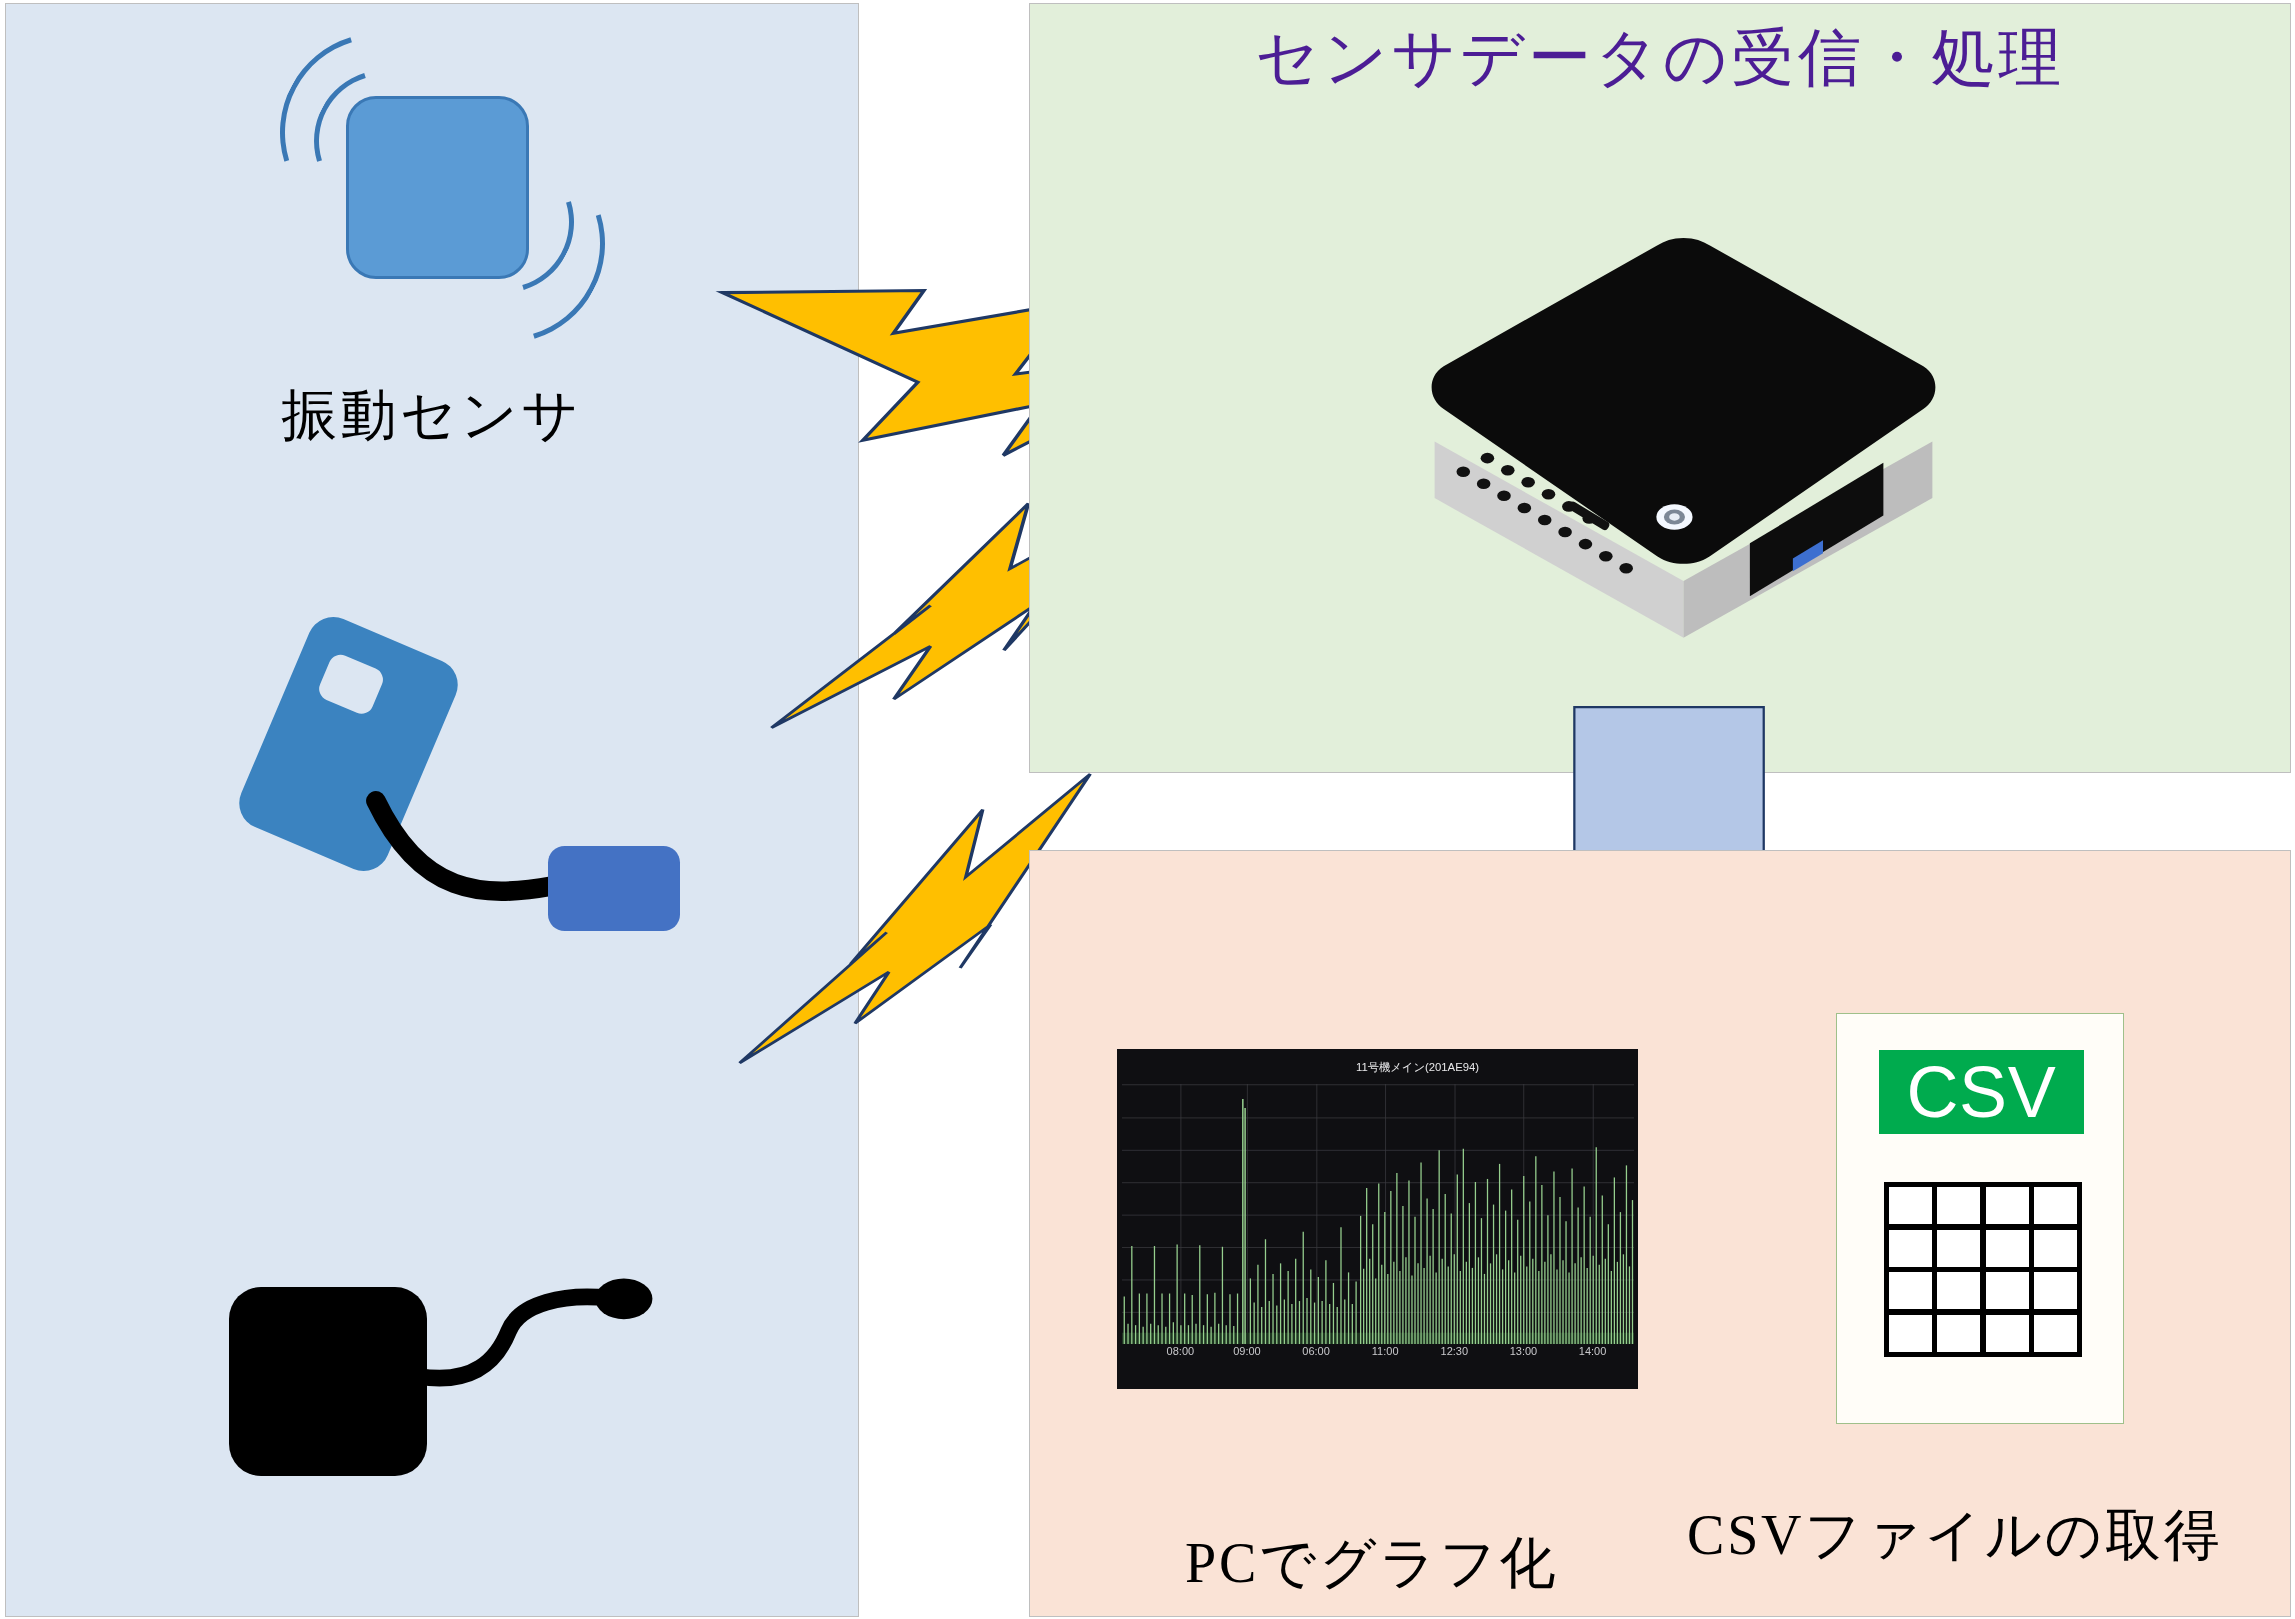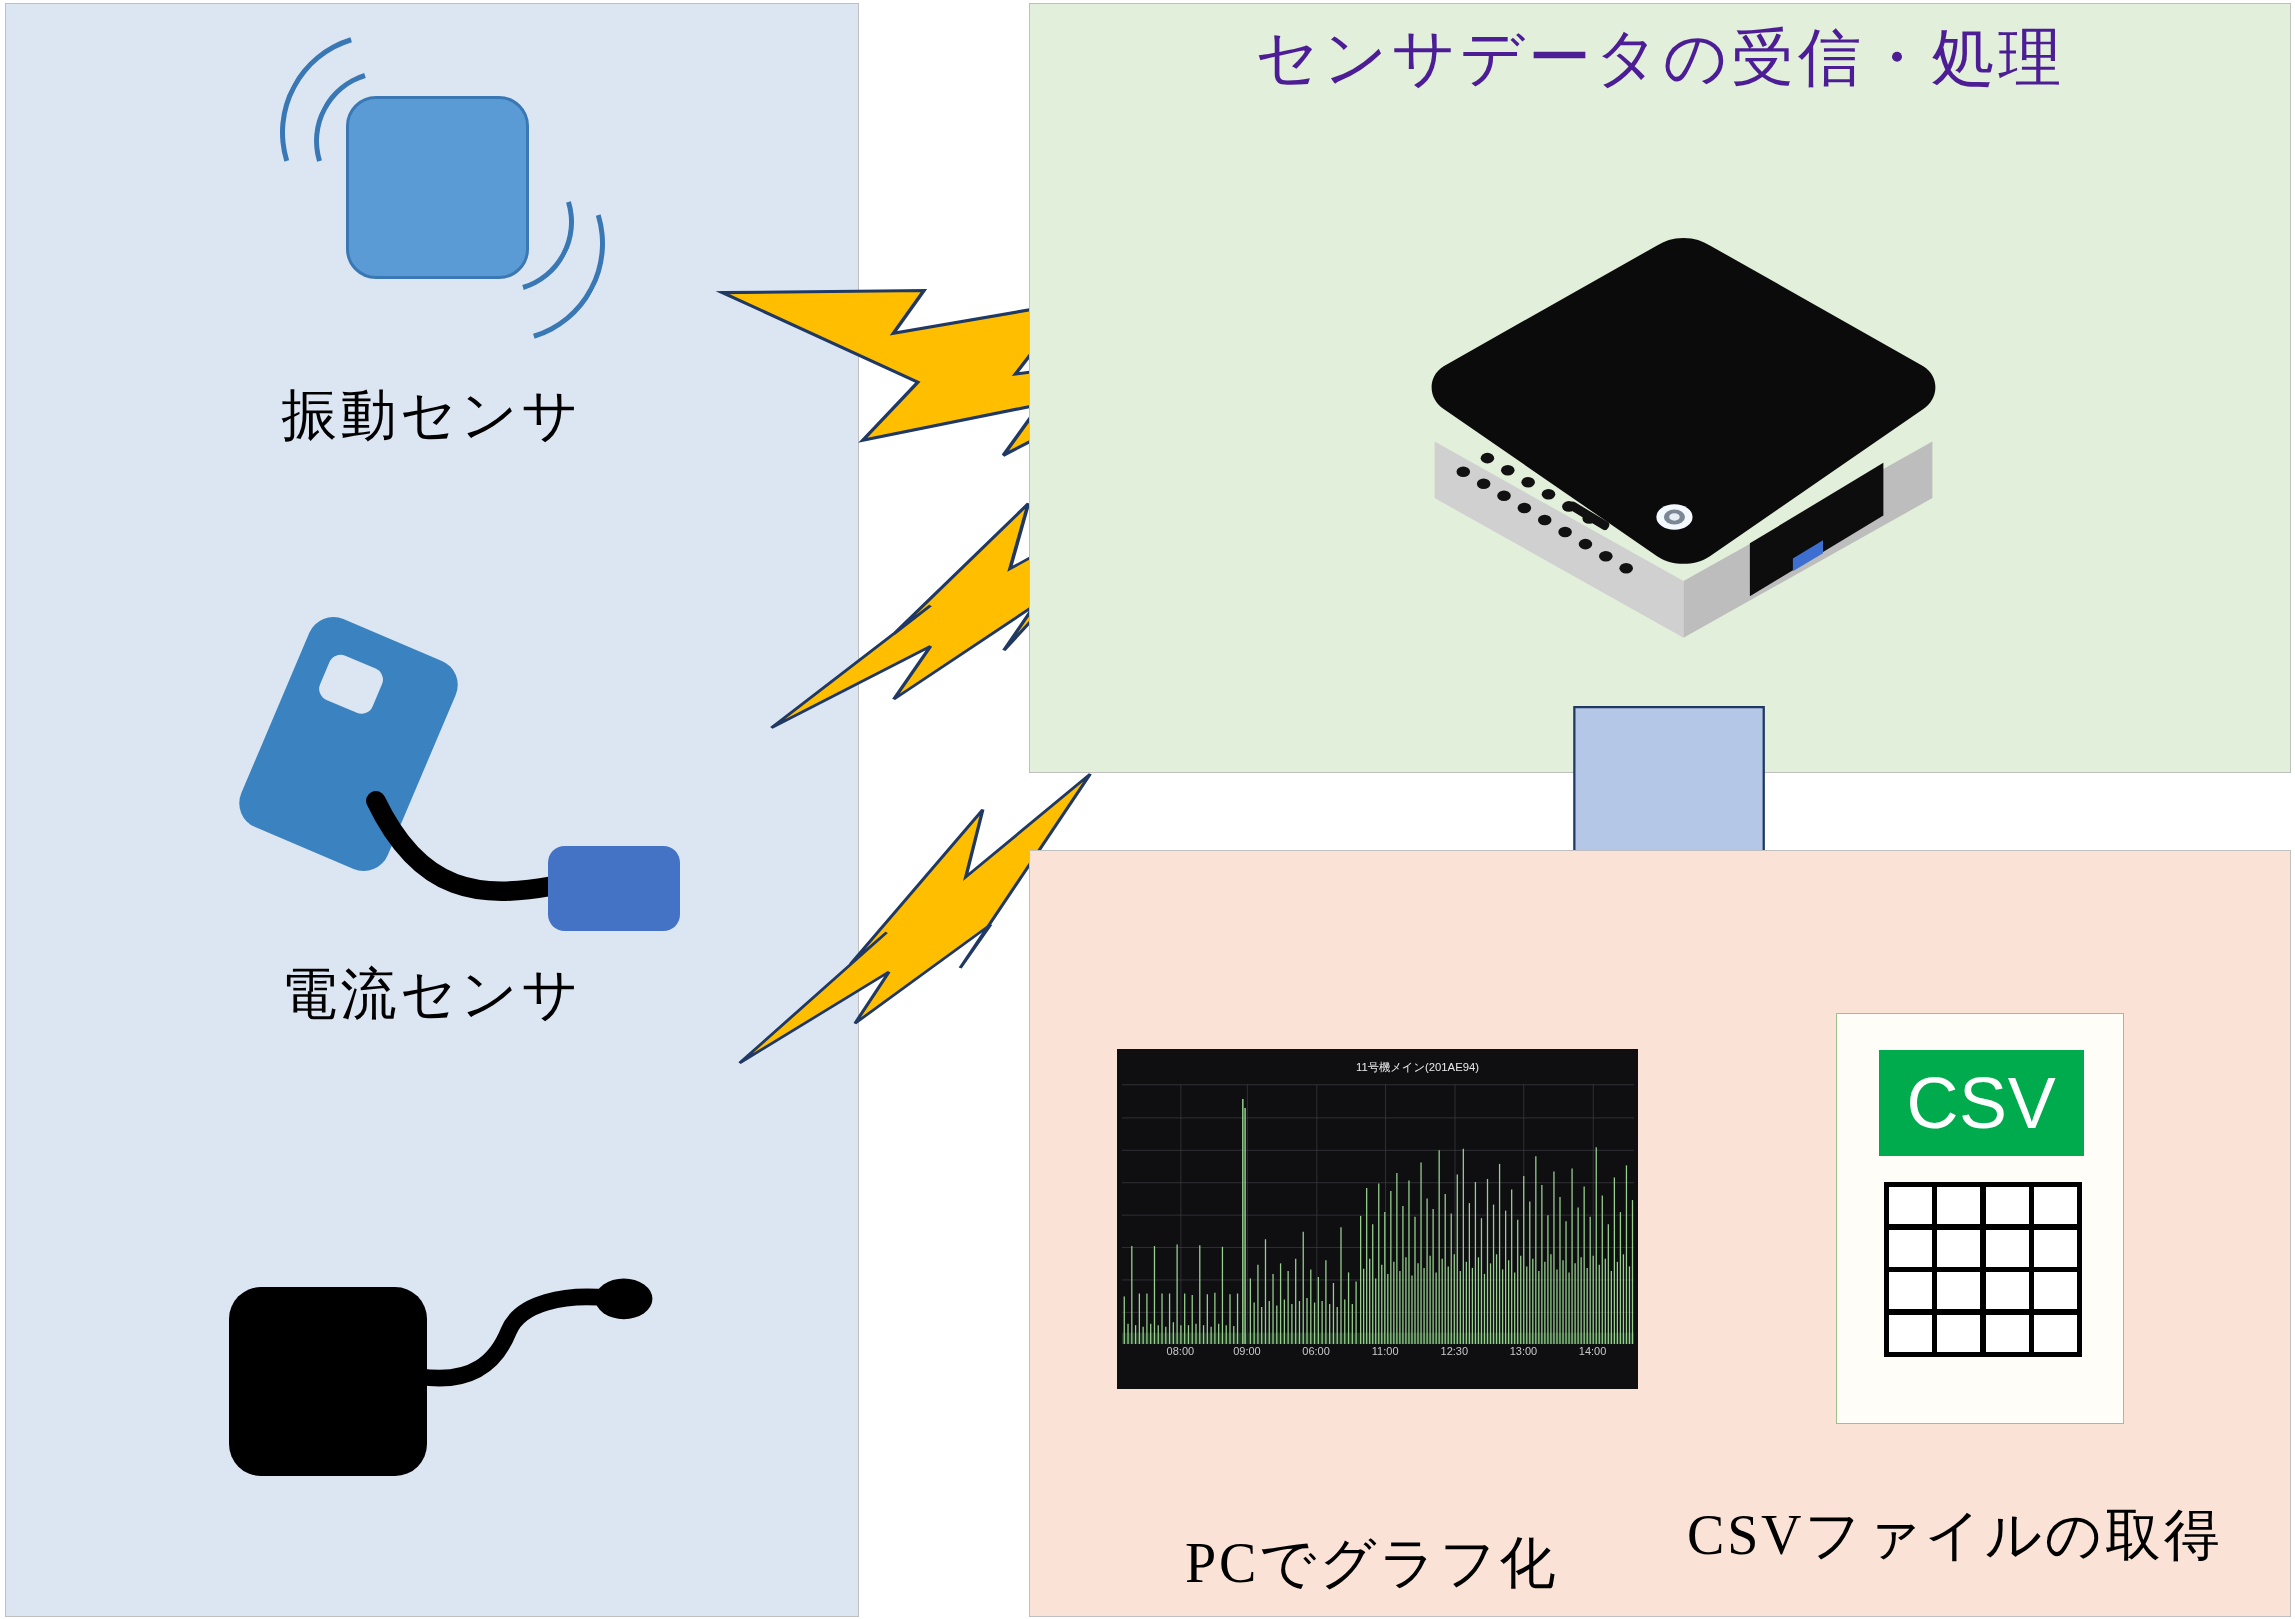--- a/index.html
+++ b/index.html
@@ -51,21 +51,21 @@
     background:#0f0f12;box-shadow:0 0 0 2.3px #fae3d6;}
   #graph-title{position:absolute;left:0;top:10.6px;width:100%;text-align:center;
     color:#e8e8ea;font-size:11.3px;white-space:nowrap;margin-left:40px;}
   #plot{position:absolute;left:4.5px;top:35px;width:512px;height:260px;}
   #xaxis{position:absolute;left:4.5px;top:296px;width:512px;height:18px;color:#c9c9cc;
     font-size:11px;}
   #xaxis span{position:absolute;transform:translateX(-50%);}
 
   #csv-card{position:absolute;left:1836px;top:1013px;width:288px;height:411px;
     background:#fffdf8;border:1.5px solid #9fc08a;box-sizing:border-box;}
-  #csv-head{position:absolute;left:42px;top:36px;width:205px;height:106px;
+  #csv-head{position:absolute;left:42px;top:36px;width:205px;height:84px;
     background:#00ab4e;display:flex;align-items:center;justify-content:center;}
   #csv-head span{color:#fff;font-size:72px;line-height:1;letter-spacing:.01em;}
   #csv-grid{position:absolute;left:47px;top:168px;width:198px;height:175px;
     background:#000;display:grid;grid-template-columns:repeat(4,1fr);
     grid-template-rows:repeat(4,1fr);gap:5.3px;padding:5.3px;box-sizing:border-box;}
   #csv-grid div{background:#fff;}
 
   .out-label{position:absolute;font-family:"Liberation Serif","DejaVu Serif",serif;
     font-size:56px;color:#000;letter-spacing:.05em;white-space:nowrap;}
   #label-graph{left:1185px;top:1498px;margin-top:28px;}
@@ -89,21 +89,20 @@
 
   <div>
     <div id="clamp">
       <div id="clamp-window"></div>
     </div>
     <svg id="ct-cable" viewBox="0 0 250 150">
       <path d="M10,5 C70,130 150,135 245,118" stroke="#000" stroke-width="26" fill="none" stroke-linecap="round"></path>
     </svg>
     <div id="ct-module"></div>
   </div>
-  <div class="sensor-label" style="top:953px">電流センサ</div>
 
   <div>
     <div id="temp-box"></div>
     <svg id="temp-cable" viewBox="0 0 320 190">
       <path d="M5,128 C80,140 110,105 125,68 C140,30 200,18 258,24" stroke="#000" stroke-width="22" fill="none" stroke-linecap="round"></path>
       <ellipse cx="278" cy="25" rx="38" ry="27" fill="#000"></ellipse>
     </svg>
   </div>
 </div>
 

